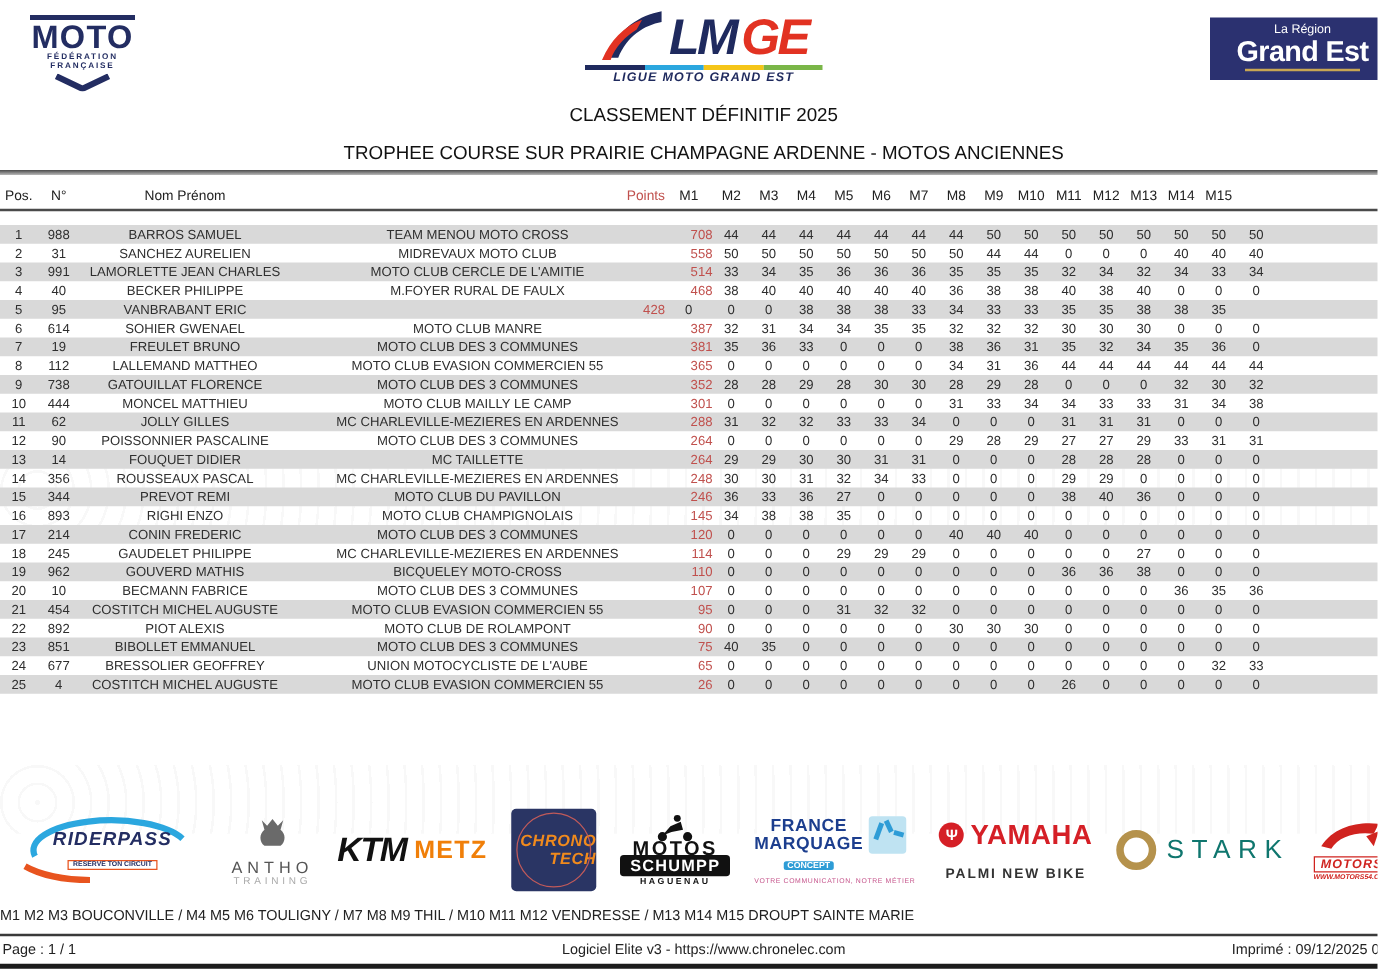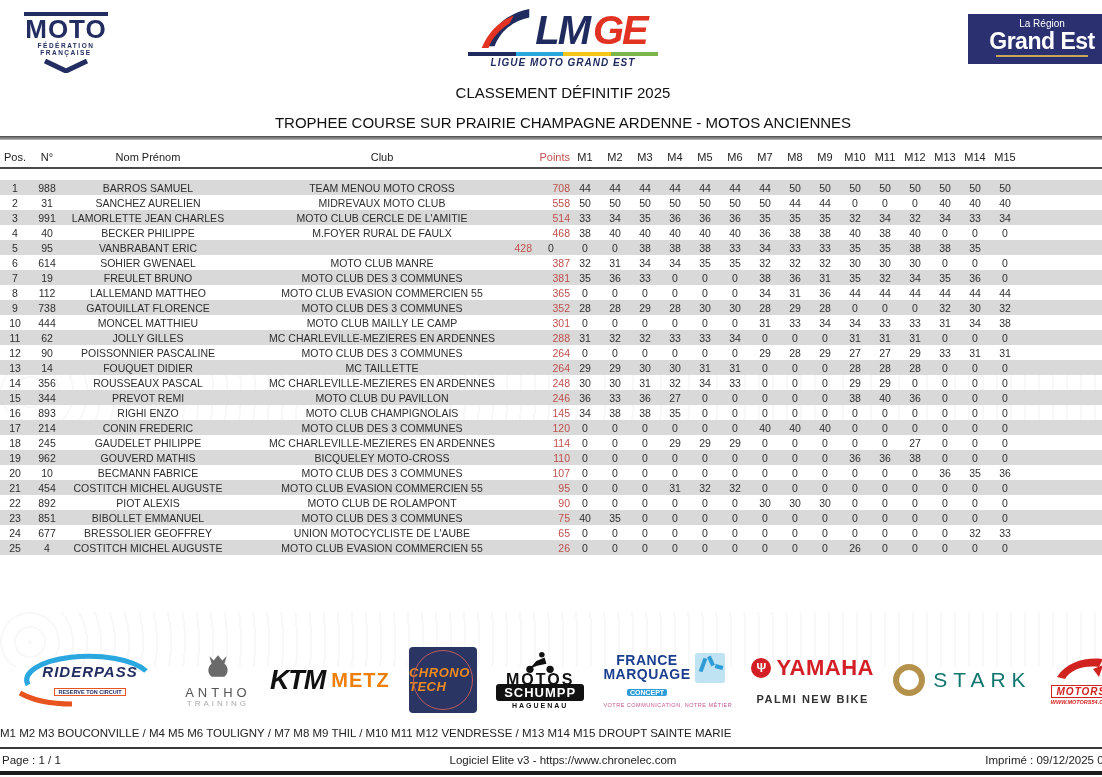--- a/index.html
+++ b/index.html
@@ -53,21 +53,21 @@
   .rp-sw{position:absolute;left:-8px;top:-12px;}
   .rp-name{font-size:15px;font-weight:800;font-style:italic;color:#232d62;letter-spacing:1px;position:relative;}
   .rp-tag{font-size:5.5px;font-weight:700;color:#232d62;border:1px solid #e8541f;display:inline-block;
           padding:0 3px;position:relative;}
   .an-name{font-size:13px;color:#555;letter-spacing:4px;line-height:13px;}
   .an-sub{font-size:8px;color:#aaa;letter-spacing:3px;}
   .ktm{display:flex;align-items:center;gap:6px;}
   .ktm-k{font-size:27px;font-weight:900;font-style:italic;color:#111;letter-spacing:-1px;}
   .ktm-m{font-size:20px;font-weight:800;color:#f07f09;letter-spacing:1px;}
   .ct{width:68px;height:66px;background:#2a3564;border-radius:4px;display:flex;flex-direction:column;
-      justify-content:center;align-items:flex-start;position:relative;}
+      justify-content:center;align-items:flex-end;position:relative;}
   .ct-ring{position:absolute;width:58px;height:58px;border:1px solid #c05a5a;border-radius:50%;top:3px;left:4px;}
   .ct-t{font-size:13px;font-weight:900;font-style:italic;color:#f08a1d;line-height:14px;letter-spacing:.5px;}
   .sch-name{font-size:16px;font-weight:900;color:#111;letter-spacing:2px;line-height:14px;}
   .sch-ban{background:#111;color:#fff;font-size:13px;font-weight:900;border-radius:3px;padding:1px 8px;
            margin-top:-3px;position:relative;letter-spacing:1px;}
   .sch-city{font-size:7px;font-weight:700;color:#111;letter-spacing:2px;margin-top:1px;}
   .fm{display:flex;gap:4px;align-items:flex-start;}
   .fm-l1,.fm-l2{font-size:14px;font-weight:800;color:#1c3e8e;line-height:14px;letter-spacing:.5px;}
   .fm-badge{font-size:7px;font-weight:700;color:#fff;background:#2e9cd6;padding:0 3px;border-radius:2px;
             display:inline-block;margin-top:1px;}
@@ -136,21 +136,20 @@
   </div>
 
   <div class="title">CLASSEMENT DÉFINITIF 2025</div>
   <div class="subtitle">TROPHEE COURSE SUR PRAIRIE CHAMPAGNE ARDENNE - MOTOS ANCIENNES</div>
   <div class="div-top"></div>
 
   <div class="thead grid" id="thead">
       <span class="c-pos">Pos.</span>
       <span class="c-num">N°</span>
       <span class="c-name">Nom Prénom</span>
-      <span class="c-club">Club</span>
       <span class="c-pts pts">Points</span>
       <span class="c-m">M1</span>
       <span class="c-m">M2</span>
       <span class="c-m">M3</span>
       <span class="c-m">M4</span>
       <span class="c-m">M5</span>
       <span class="c-m">M6</span>
       <span class="c-m">M7</span>
       <span class="c-m">M8</span>
       <span class="c-m">M9</span>

